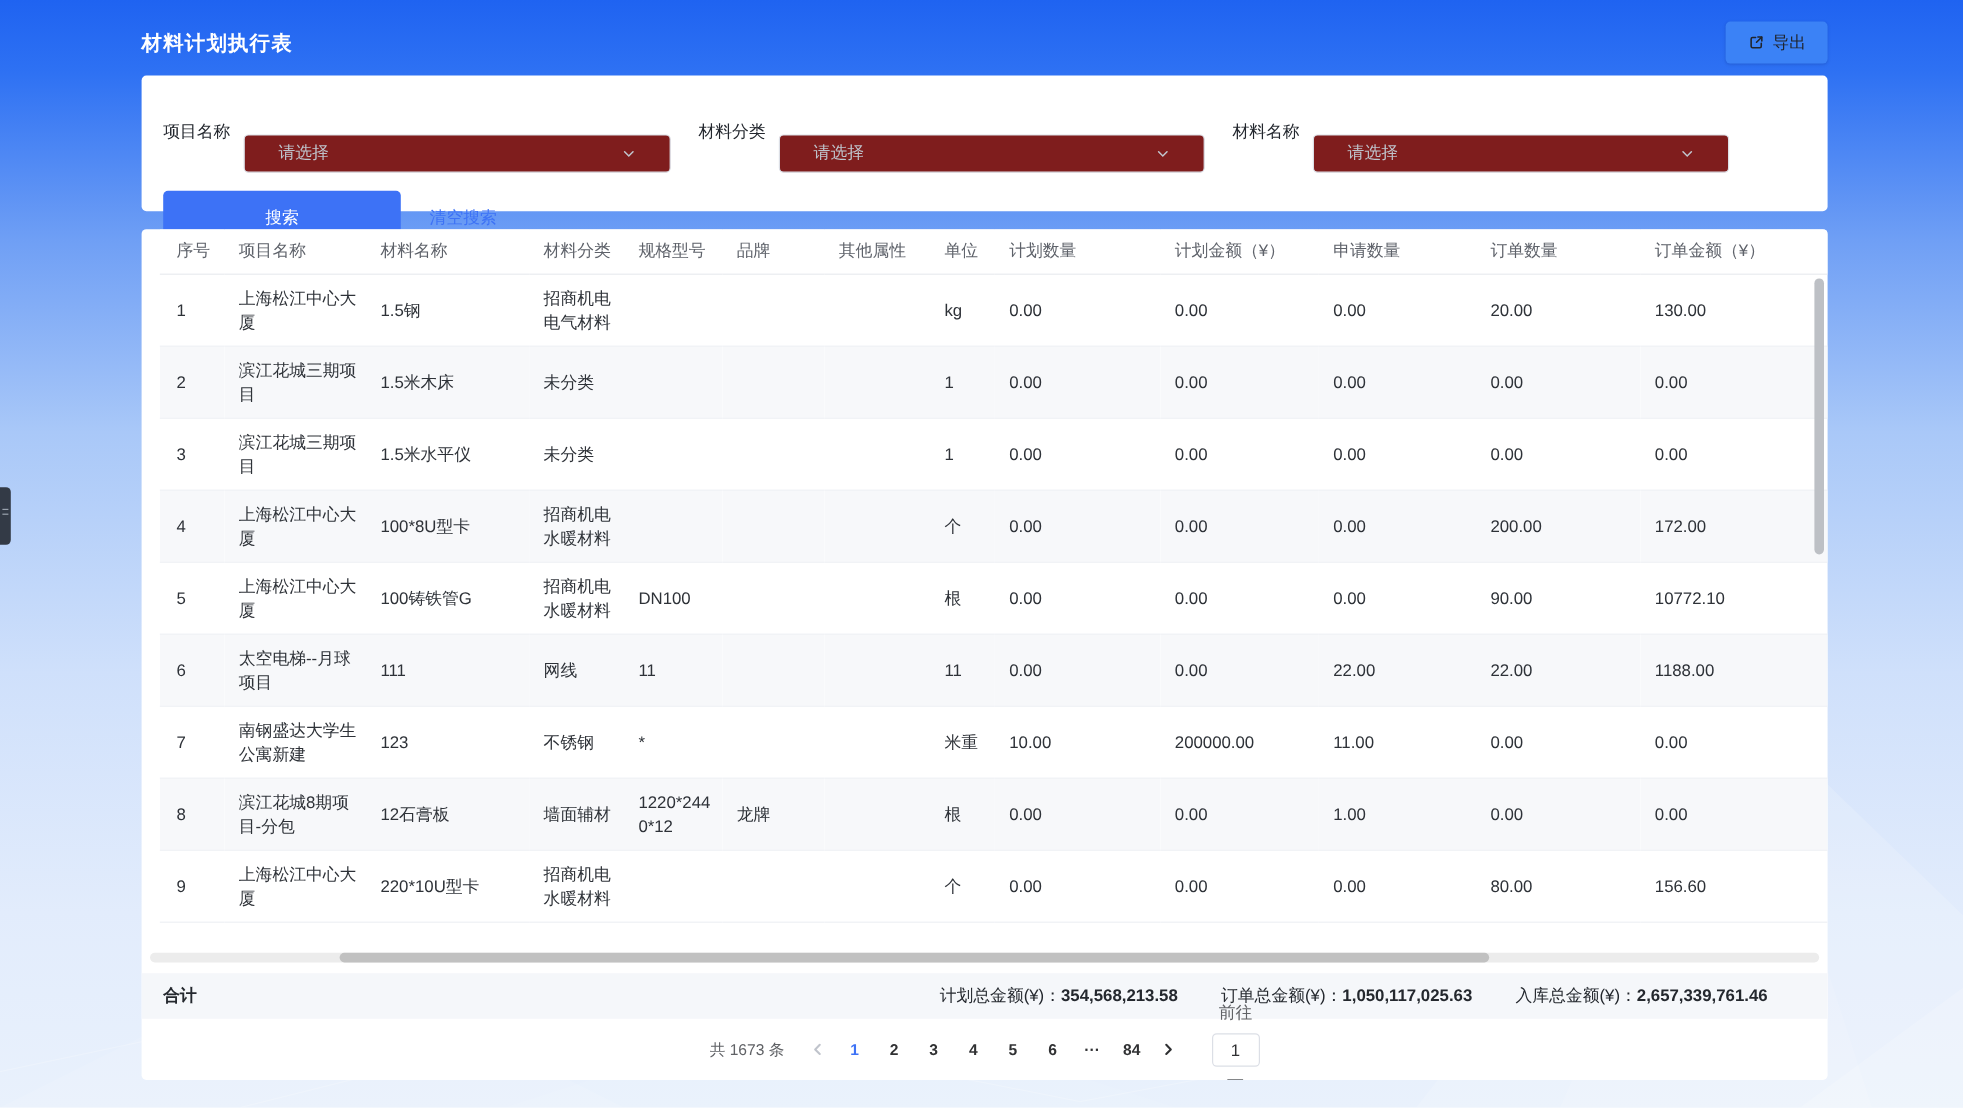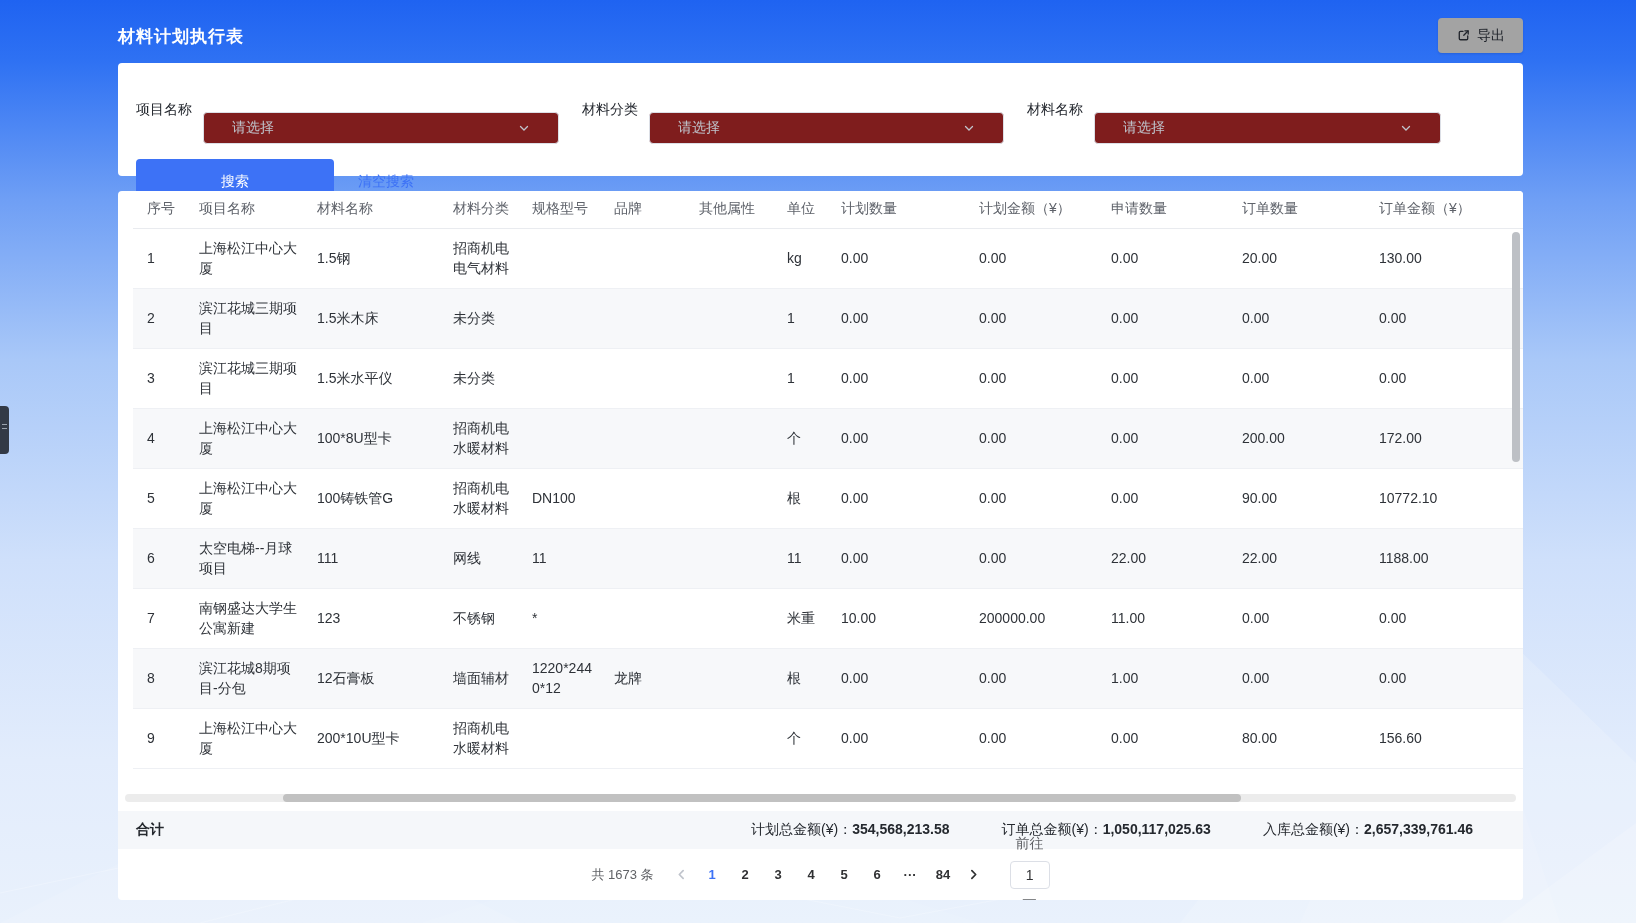--- a/index.html
+++ b/index.html
@@ -15,21 +15,21 @@
   
   .side-handle { position:absolute; left:0; top:406px; width:9px; height:48px;
     background:#333a46; border-radius:0 4px 4px 0; cursor:pointer; }
   .side-handle i { display:block; width:5px; height:1px; background:#9aa2ad; margin:18px 0 3px 2px; }
   .side-handle i + i { margin-top:3px; }
 
   .page-title { position:absolute; left:118px; top:25px; color:#ffffff;
     font-size:17px; font-weight:700; letter-spacing:1px; }
 
   .export-btn { position:absolute; left:1438px; top:18px; width:85px; height:35px;
-    background:#a3a3a3; border-radius:4px; display:flex; align-items:center;
+    background:#3b82f6; border-radius:4px; display:flex; align-items:center;
     justify-content:center; gap:6px; font-size:14px; color:#20242b; cursor:pointer;
     box-shadow:0 1px 2px rgba(20,60,150,.25); }
 
   .card { background:#ffffff; border-radius:4px; }
   .filter-card { position:absolute; left:118px; top:63px; width:1405px; height:113px; }
   .filter-row { display:flex; align-items:center; padding:13px 0 0 18px; }
   .ffield { display:flex; align-items:center; margin-right:23px; }
   .ffield .flabel { font-size:14px; color:#23272e; margin-right:11px; white-space:nowrap; }
   .sel { height:32px; border:1px solid #dcdfe6; border-radius:4px; background:#7f1d1d;
     display:flex; align-items:center; justify-content:space-between;
@@ -59,21 +59,21 @@
     background:#bdc0c5; border-radius:4px; cursor:pointer; }
 
   .hscroll { position:relative; margin:0 7px; height:8px; border-radius:4px; background:#ececec; }
   .hscroll .hthumb { position:absolute; left:158px; top:0; width:958px; height:8px;
     border-radius:4px; background:#c1c1c1; cursor:pointer; }
 
   .summary-row { margin-top:9px; height:38px; background:#f5f7fa; display:flex;
     align-items:center; font-size:14px; color:#24282e; }
   .summary-label { padding-left:18px; font-weight:600; }
   .summary-items { margin-left:auto; display:flex; gap:36px; padding-right:50px; }
-  .summary-item { white-space:nowrap;margin-left:16px; }
+  .summary-item { white-space:nowrap; }
   .summary-item .v { font-weight:600; }
 
   .pagination { height:51px; display:flex; align-items:center; justify-content:center;
     font-size:13px; color:#606266; }
   .total-text { margin-right:14px; }
   .pg-arrow { width:28px; height:28px; display:flex; align-items:center; justify-content:center; cursor:pointer; }
   .pages { display:flex; }
   .page-btn { min-width:33px; height:28px; display:flex; align-items:center; justify-content:center;
     font-weight:700; color:#303133; cursor:pointer; }
   .page-btn.active { color:#3d72f6; }
@@ -301,21 +301,21 @@
             <td class="c-unit">根</td>
             <td class="c-plan-qty">0.00</td>
             <td class="c-plan-amount">0.00</td>
             <td class="c-apply-qty">1.00</td>
             <td class="c-order-qty">0.00</td>
             <td class="c-order-amount">0.00</td>
           </tr>
           <tr>
             <td class="c-index">9</td>
             <td class="c-project">上海松江中心大厦</td>
-            <td class="c-material">200*10U型卡</td>
+            <td class="c-material">220*10U型卡</td>
             <td class="c-category">招商机电水暖材料</td>
             <td class="c-spec"></td>
             <td class="c-brand"></td>
             <td class="c-attrs"></td>
             <td class="c-unit">个</td>
             <td class="c-plan-qty">0.00</td>
             <td class="c-plan-amount">0.00</td>
             <td class="c-apply-qty">0.00</td>
             <td class="c-order-qty">80.00</td>
             <td class="c-order-amount">156.60</td>

